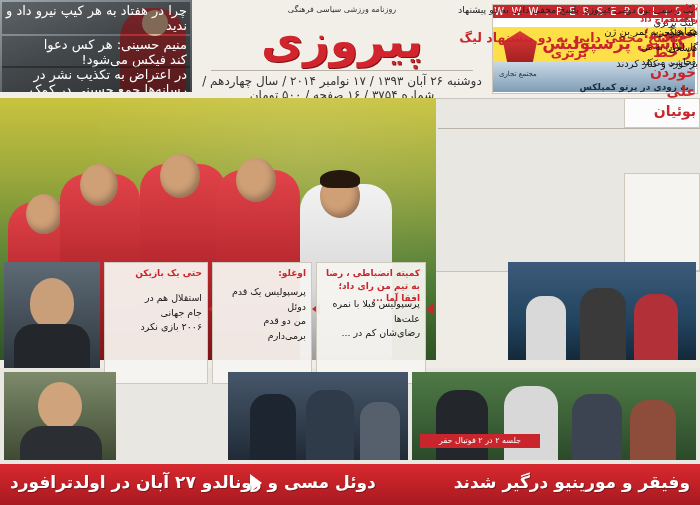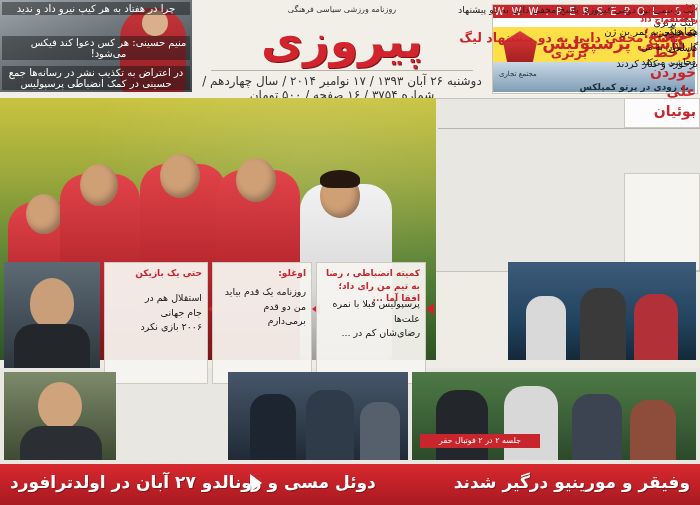--- a/index.html
+++ b/index.html
@@ -35,22 +35,22 @@
   }
   #masthead-left-photo {
     left: 0; top: 0; width: 192px; height: 92px;
     background: linear-gradient(160deg,#9ea7ad 0%, #6c747a 45%, #3f4549 100%);
   }
   #mast-left-strip1, #mast-left-strip2, #mast-left-strip3 {
     position: absolute;
     left: 2px;
     width: 188px;
     color: #fff;
-    font-size: 10px;
-    text-align: center;
+    font-size: 13px;
+    text-align: right;
     background: rgba(20,20,20,0.45);
     padding: 1px 3px;
     box-sizing: border-box;
   }
   #mast-left-strip1 { top: 2px; }
   #mast-left-strip2 { top: 36px; padding-left: 28px; }
   #mast-left-strip3 { top: 66px; }
   #mast-left-player {
     position: absolute;
     right: 6px; top: 8px;
@@ -459,21 +459,21 @@
     <div class="arrow-red" style="right:-9px; top:40px;"></div>
     <div class="cap-title" style="width:94px;">حتی یک بازیکن</div>
     <div class="cap-body" style="top:28px;width:94px;white-space:pre-line;">استقلال هم در
 جام جهانی
 ۲۰۰۶ بازی نکرد</div>
   </div>
 
   <div class="cap-strip" id="cap-mid" style="left:212px;width:100px;">
     <div class="arrow-red" style="right:-9px; top:40px;"></div>
     <div class="cap-title" style="width:90px;">اوغلو:</div>
-    <div class="cap-body" style="top:22px;width:90px;white-space:pre-line;">روزنامه یک قدم بیاید
+    <div class="cap-body" style="top:22px;width:90px;white-space:pre-line;">پرسپولیس یک قدم دوئل
 من دو قدم
 برمی‌دارم</div>
   </div>
 
   <div class="cap-strip" id="cap-right" style="left:316px;width:110px;">
     <div class="arrow-red" style="right:-9px; top:40px;"></div>
     <div class="cap-title" style="width:100px;">کمیته انضباطی ، رضا به تیم من رای داد؛افقا آما ...</div>
     <div class="cap-body" style="top:34px;width:100px;white-space:pre-line;">پرسپولیس قبلا با نمره علت‌ها
 رضای‌شان کم در ...</div>
   </div>

